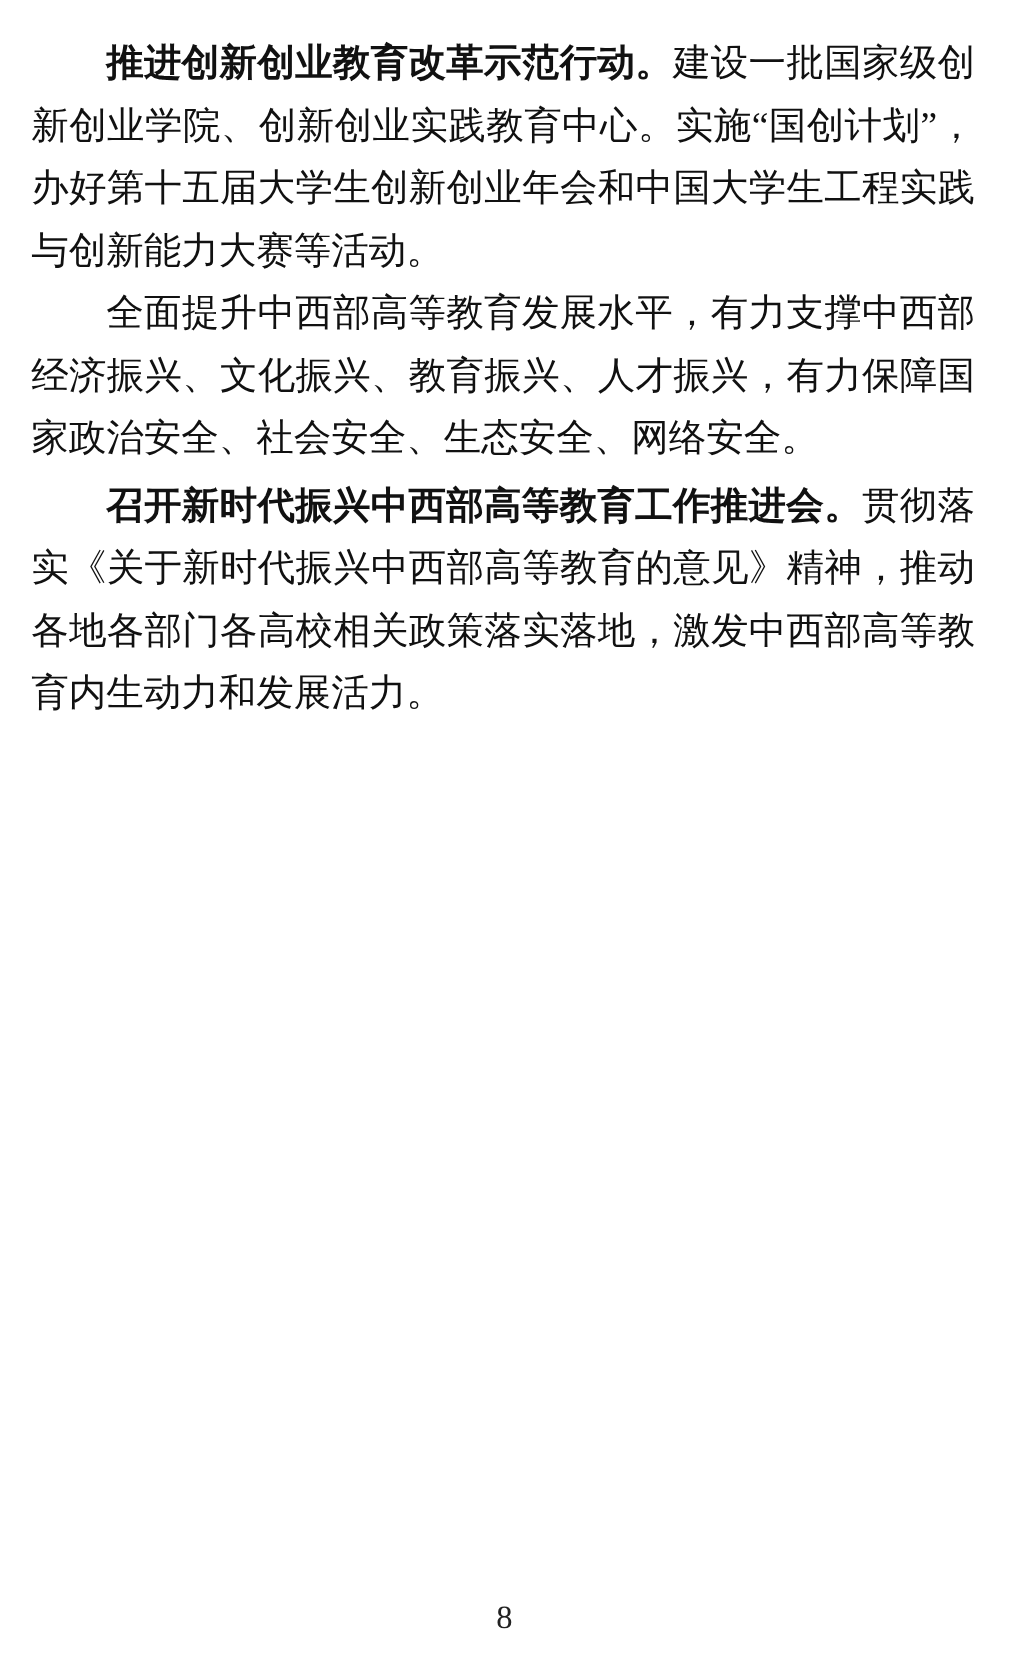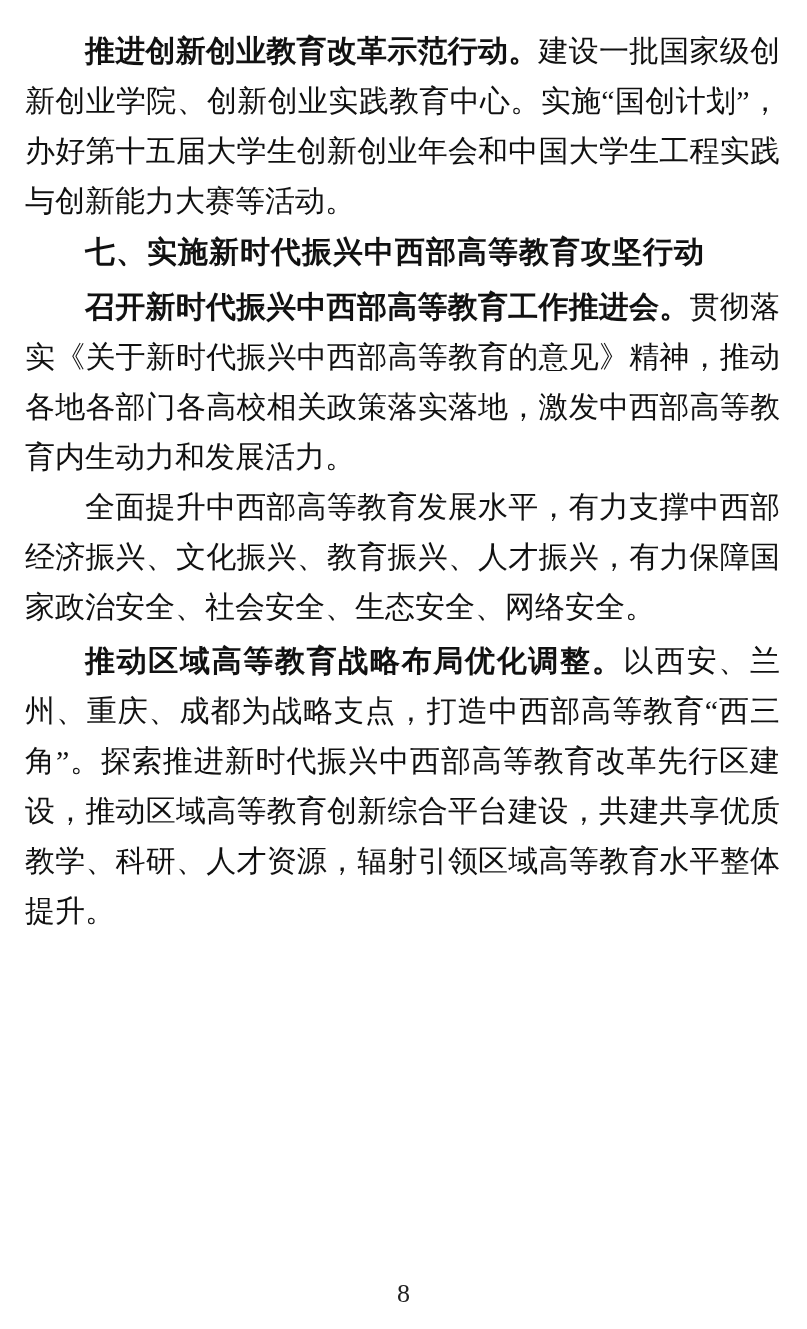--- a/index.html
+++ b/index.html
@@ -56,27 +56,25 @@
   }
 </style>
 </head>
 <body>
 
 <div class="page">
   <div class="content">
 
     <p class="para"><span class="lead">推进创新创业教育改革示范行动。</span><span>建设一批国家级创新创业学院、创新创业实践教育中心。实施“国创计划”，办好第十五届大学生创新创业年会和中国大学生工程实践与创新能力大赛等活动。</span></p>
 
-    <h2 class="heading">七、实施新时代振兴中西部高等教育攻坚行动</h2>
+
+    <p class="para"><span class="lead"></span><span>全面提升中西部高等教育发展水平，有力支撑中西部经济振兴、文化振兴、教育振兴、人才振兴，有力保障国家政治安全、社会安全、生态安全、网络安全。</span></p>
 
     <p class="para spaced"><span class="lead">召开新时代振兴中西部高等教育工作推进会。</span><span>贯彻落实《关于新时代振兴中西部高等教育的意见》精神，推动各地各部门各高校相关政策落实落地，激发中西部高等教育内生动力和发展活力。</span></p>
 
-    <p class="para"><span class="lead"></span><span>全面提升中西部高等教育发展水平，有力支撑中西部经济振兴、文化振兴、教育振兴、人才振兴，有力保障国家政治安全、社会安全、生态安全、网络安全。</span></p>
-
-    <p class="para spaced"><span class="lead">推动区域高等教育战略布局优化调整。</span><span>以西安、兰州、重庆、成都为战略支点，打造中西部高等教育“西三角”。探索推进新时代振兴中西部高等教育改革先行区建设，推动区域高等教育创新综合平台建设，共建共享优质教学、科研、人才资源，辐射引领区域高等教育水平整体提升。</span></p>
 
 
   </div>
 
   <div class="footer">
     <span>8</span>
   </div>
 </div>
 
 </body></html>

